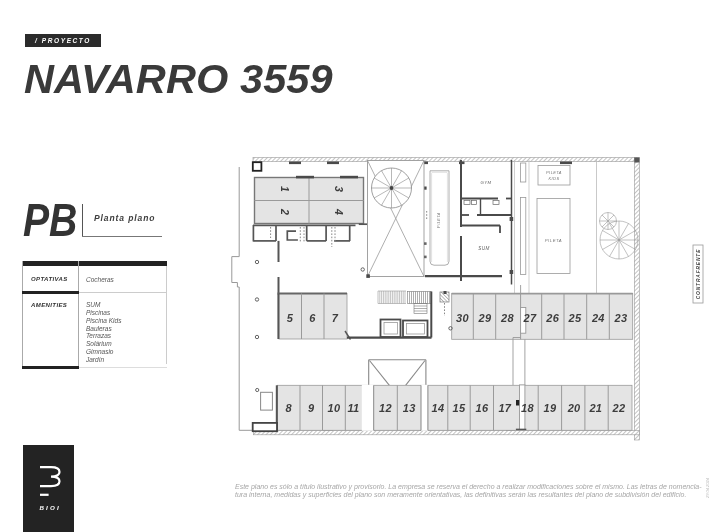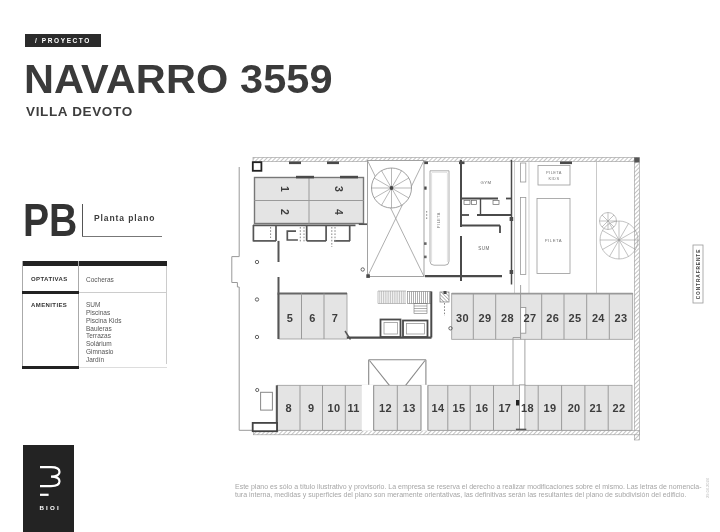--- a/index.html
+++ b/index.html
@@ -1,29 +1,28 @@
 <!DOCTYPE html>
 <html><head>
 <meta charset="utf-8">
 <style>
 html,body{margin:0;padding:0;background:#fff;}
 #page{position:relative;width:720px;height:532px;background:#fff;overflow:hidden;
-  font-family:"Liberation Sans", sans-serif;filter:grayscale(1);}
+  font-family:"Liberation Sans", sans-serif;filter:grayscale(1);font-style:italic;}
 .abs{position:absolute;}
 </style>
 </head>
 <body>
 <div id="page">
 
   <div class="abs" style="left:25px;top:34px;width:76px;height:13px;background:#2b2b2b;color:#fff;
     font-size:6.5px;font-weight:bold;letter-spacing:1.6px;text-align:center;line-height:13.5px;">/ PROYECTO</div>
 
   <div class="abs" id="navarro" style="left:24px;top:54.5px;font-size:41.5px;font-weight:bold;color:#3a3a3a;letter-spacing:0.1px;white-space:nowrap;">NAVARRO 3559</div>
 
-  <div class="abs" id="villa" style="left:26px;top:104.3px;font-size:13.5px;font-weight:bold;color:#3d3d3d;letter-spacing:0.65px;">VILLA DEVOTO</div>
 
   <div class="abs" id="pb" style="left:22.5px;top:195px;font-size:45.5px;font-weight:bold;color:#333;letter-spacing:0px;transform:scaleX(0.86);transform-origin:0 0;">PB</div>
   <div class="abs" style="left:82px;top:204px;width:1px;height:32px;background:#555;"></div>
   <div class="abs" style="left:94px;top:213px;font-size:8.5px;font-weight:bold;color:#3d3d3d;letter-spacing:0.9px;">Planta plano</div>
   <div class="abs" style="left:82px;top:236px;width:80px;height:1px;background:#777;"></div>
 
   <div class="abs" style="left:22px;top:261px;width:145px;height:108px;">
     <div class="abs" style="left:0;top:0;width:145px;height:5px;background:#222;"></div>
     <div class="abs" style="left:0;top:0;width:1px;height:108px;background:#aaa;"></div>
     <div class="abs" style="left:56px;top:0;width:1px;height:108px;background:#aaa;"></div>

